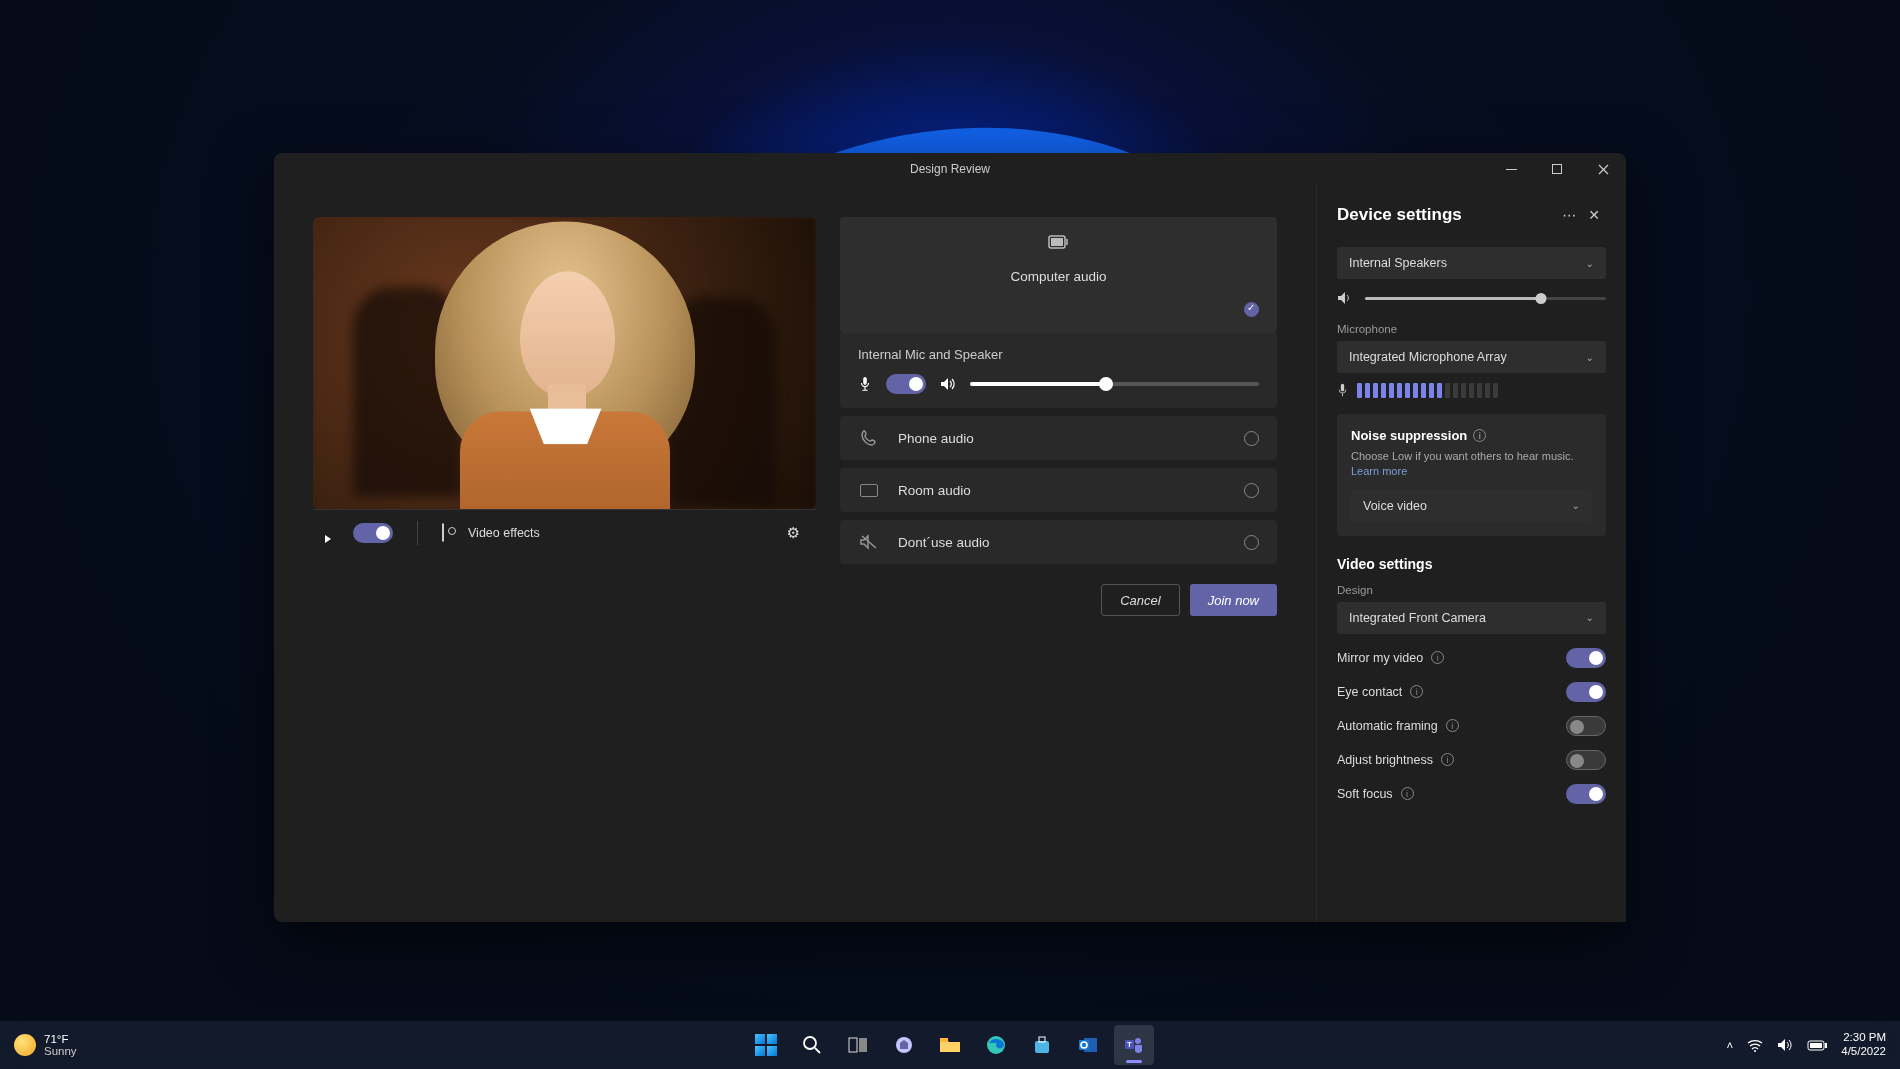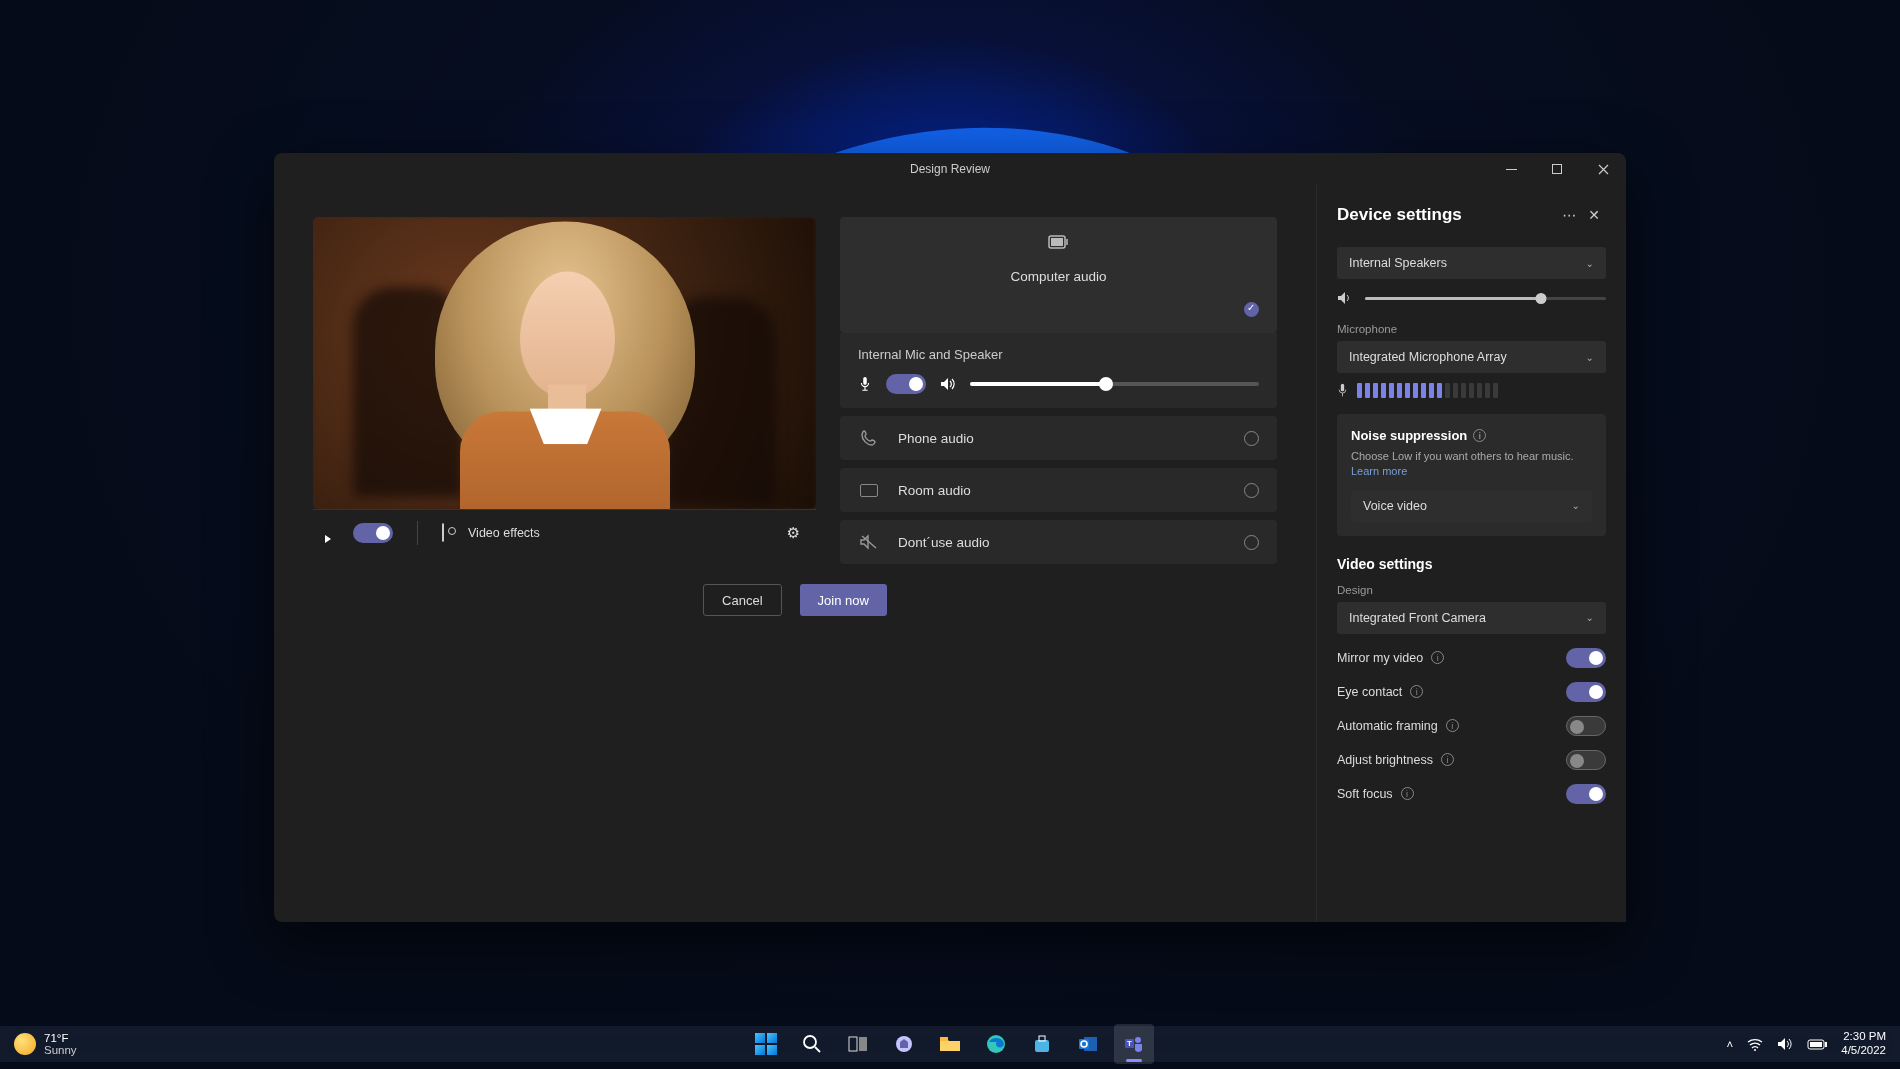--- a/index.html
+++ b/index.html
@@ -58,21 +58,21 @@
 .aopt .radio { width:15px; height:15px; border:1.5px solid #888; border-radius:50%; margin-left:auto; }
 .aopt .radio.checked { background:#6264a7; border-color:#6264a7; position:relative;}
 .aopt .radio.checked::after{content:'✓';position:absolute;color:#fff;font-size:10px;left:2px;top:-1px;}
 .sub { background:#292929; border-radius:0 0 4px 4px; padding:14px 18px; margin-top:-8px;}
 .sub-row1{ display:flex; justify-content:space-between; align-items:center; font-size:13px; color:#ccc; padding-bottom:12px;}
 .sub-row2{ display:flex; align-items:center; gap:14px; }
 .mic-svg{width:14px;}
 .slider { flex:1; height:4px; background:#555; border-radius:2px; position:relative;}
 .slider .fill{ position:absolute; left:0; top:0; height:100%; background:#fff; border-radius:2px;}
 .slider .thumb{ position:absolute; top:-5px; width:14px; height:14px; border-radius:50%; background:#fff; transform:translateX(-50%);}
-.actions-wrap { width:100%; max-width:964px; display:flex; justify-content:center; gap:18px; margin-top:20px;}
+.actions-wrap { width:100%; max-width:964px; display:flex; justify-content:flex-end; gap:10px; margin-top:20px;font-style:italic;}
 .btn { height:32px; padding:0 18px; border-radius:3px; font-size:13px; display:flex; align-items:center; cursor:pointer;}
 .btn.secondary{ background:transparent; border:1px solid #555; color:#ddd;}
 .btn.primary{ background:#6264a7; color:#fff;}
 .panel { width:310px; background:#1f1f1f; border-left:1px solid #2a2a2a; padding:18px 20px; overflow-y:auto;}
 .panel-header{ display:flex; align-items:center; margin-bottom:20px;}
 .panel-title{ font-size:17px; font-weight:600; flex:1;}
 .panel-ic{ color:#ccc; padding:4px 6px; cursor:pointer; font-size:14px;}
 .dropdown{ background:#2e2e2e; border-radius:3px; height:32px; display:flex; align-items:center; padding:0 12px; font-size:12.5px; color:#ddd; cursor:pointer;}
 .dropdown .chev{ margin-left:auto; font-size:10px; color:#aaa;}
 .vol-row{ display:flex; align-items:center; gap:12px; margin:12px 0 18px;}
@@ -86,21 +86,21 @@
 .level-meter .bar.active{ background:#7b83eb;}
 .noise-card{ background:#2b2b2b; border-radius:4px; padding:14px; margin-bottom:20px;}
 .noise-title{ font-size:13px; font-weight:600; display:flex; align-items:center; gap:6px; margin-bottom:6px;}
 .noise-desc{ font-size:11px; color:#aaa; line-height:1.4; margin-bottom:10px;}
 .link{ color:#7b9fd6; cursor:pointer;}
 .info-circle{ width:13px;height:13px;border:1px solid #888;border-radius:50%;display:inline-flex;align-items:center;justify-content:center;font-size:9px;color:#888;}
 .vs-title{ font-size:14px; font-weight:600; margin:6px 0 12px;}
 .toggle-row{ display:flex; align-items:center; font-size:12.5px; color:#ddd; margin:14px 0;}
 .toggle-row .info-circle{ margin-left:8px;}
 .toggle-row .toggle{ margin-left:auto;}
-.taskbar{ position:absolute; bottom:7px; left:0; right:0; height:36px; background:rgba(30,40,60,.55); backdrop-filter:blur(20px); display:flex; align-items:center; padding:0 14px;}
+.taskbar{ position:absolute; bottom:0; left:0; right:0; height:48px; background:rgba(30,40,60,.55); backdrop-filter:blur(20px); display:flex; align-items:center; padding:0 14px;}
 .weather{ display:flex; align-items:center; gap:8px; color:#fff; font-size:11.5px;}
 .weather-ic{ width:22px; height:22px; border-radius:50%; background:radial-gradient(circle at 35% 35%,#ffe27a,#f5a623);}
 .tb-center{ position:absolute; left:50%; transform:translateX(-50%); display:flex; gap:6px; align-items:center;}
 .tb-ic{ width:40px; height:40px; display:flex; align-items:center; justify-content:center; border-radius:4px; cursor:pointer;}
 .tb-ic.active{ background:rgba(255,255,255,.12); position:relative;}
 .tb-ic.active::after{content:'';position:absolute;bottom:2px;left:50%;transform:translateX(-50%);width:16px;height:3px;background:#8a8cff;border-radius:2px;}
 .start-sq{ width:22px; height:22px; display:grid; grid-template:1fr 1fr/1fr 1fr; gap:2px;}
 .start-sq div{ background:linear-gradient(135deg,#4cc2ff,#0078d4);}
 .tray{ margin-left:auto; display:flex; align-items:center; gap:14px; color:#fff; font-size:11.5px;}
 .clock{ text-align:right; line-height:1.2;}

